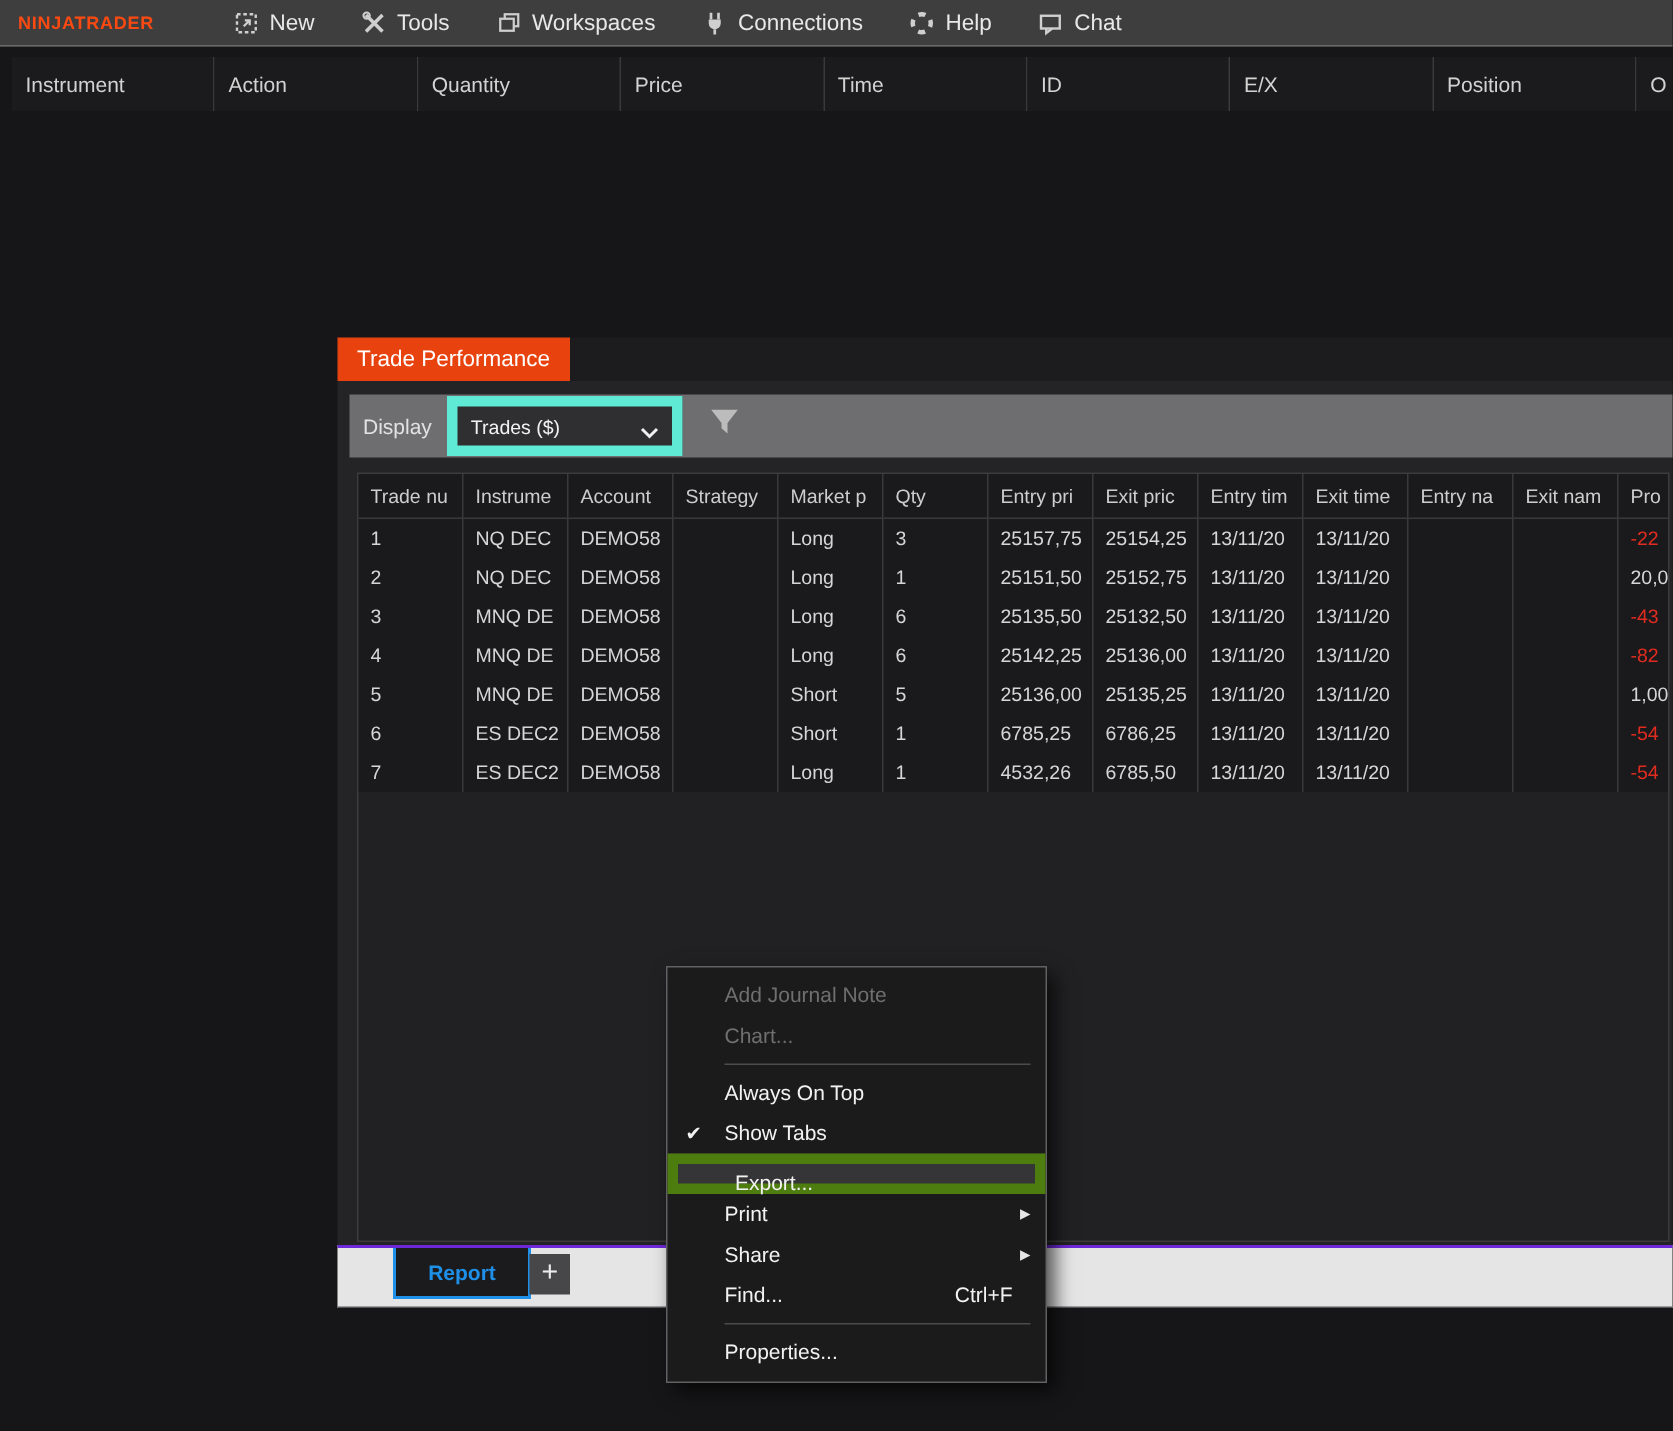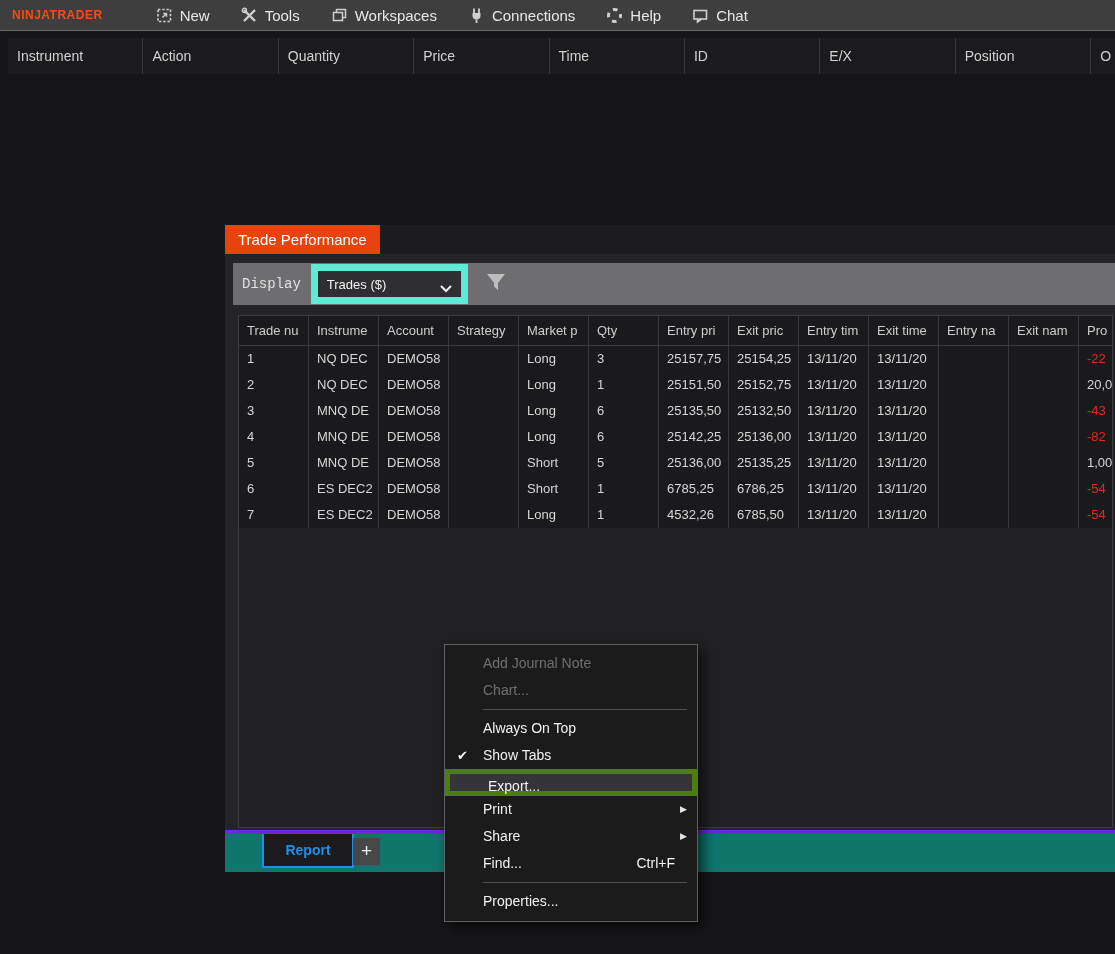--- a/index.html
+++ b/index.html
@@ -28,56 +28,56 @@
   
   #tp-window { position:absolute; left:225px; top:225px; width:890px; height:647px; }
   #tp-titlebar { position:absolute; left:0; top:0; right:0; height:29px; background:#1c1c1e; }
   #tp-title-tab { position:absolute; left:0; top:0; height:29px; padding:0 13px;
                   background:#e8430e; color:#ffffff; font-size:15px; line-height:29px;
                   white-space:nowrap; }
   #tp-body { position:absolute; left:0; top:29px; right:0; bottom:0; background:#242426; }
 
   #tp-toolbar { position:absolute; left:8px; top:9px; right:0; height:42px;
                 background:#6e6e71; display:flex; align-items:center; }
-  #tp-display-label { color:#e2e2e2; font-size:14px; margin-left:9px;font-family:Liberation Mono, monospace; }
+  #tp-display-label { color:#e2e2e2; font-size:14px; margin-left:9px; }
   #tp-display-select { width:157px; height:40px; margin-left:10px; background:#2f2f31;
                        border:7px solid #5eead4; color:#f2f2f2; font-size:13px;
                        display:flex; align-items:center; padding-left:9px; position:relative; }
   #tp-display-select .chev { position:absolute; right:9px; top:10px; }
   #tp-filter { margin-left:18px; display:block; }
 
   #tp-grid { position:absolute; left:13px; top:61px; width:875px; height:513px;
              background:#212123; border:1px solid #3c3c3e; overflow:hidden; }
   #tp-grid .g-row { display:flex; background:#1a1a1c; }
   #tp-grid .g-cell { flex:0 0 70px; height:26px; line-height:26px; color:#d6d6d6;
              font-size:13px; padding-left:8px; border-right:1px solid #39393b;
              white-space:nowrap; overflow:hidden; }
   #tp-grid .g-head .g-cell { height:30px; line-height:30px; color:#cdcdcd;
              border-bottom:1px solid #39393b; }
   #tp-grid .g-cell.neg { color:#e02b20; }
 
   #tp-tabstrip { position:absolute; left:0; top:576px; right:0; height:42px;
-                 background:#0f766e; border-top:4px solid #6d28d9;
+                 background:#e5e5e5; border-top:2px solid #6d28d9;
                  border-bottom:1px solid #58585a; }
   #tp-tab-report { position:absolute; left:37px; top:0px; width:92px; height:34px;
                    background:#1b1b1d; border:2px solid #1e90e8; border-top:none;
                    color:#1e90e8; font-size:14px; font-weight:bold;
                    display:flex; align-items:center; justify-content:center; }
   #tp-tab-add { position:absolute; left:128px; top:4px; width:27px; height:27px;
                 background:#47474a; color:#ececec; font-size:19px; line-height:25px;
                 text-align:center; }
 
   
   #context-menu { position:absolute; left:444px; top:644px; width:254px;
                   background:#1b1b1c; border:1px solid #616163; padding:5px 0 6px 0;
                   box-shadow:5px 5px 12px rgba(0,0,0,.65); }
   .cm-item { position:relative; height:27px; line-height:27px; color:#f2f2f2;
              font-size:14px; padding-left:38px; white-space:nowrap; }
   .cm-item.disabled { color:#6f6f6f; }
-  .cm-item.highlight { background:#353537; border:5px solid #4d7c0f; line-height:25px; }
+  .cm-item.highlight { background:#353537; border:7px solid #4d7c0f; line-height:25px; }
   .cm-check { position:absolute; left:12px; top:0; font-size:13px; color:#f2f2f2; }
   .cm-arrow { position:absolute; right:10px; top:0; font-size:9px; color:#e6e6e6; }
   .cm-shortcut { position:absolute; right:22px; top:0; color:#f2f2f2; font-size:14px; }
   .cm-sep { height:1px; background:#4c4c4e; margin:5px 10px 5px 38px; }
 </style>
 </head>
 <body>
 
 <div id="menubar">
   <div id="logo">NINJATRADER</div>

